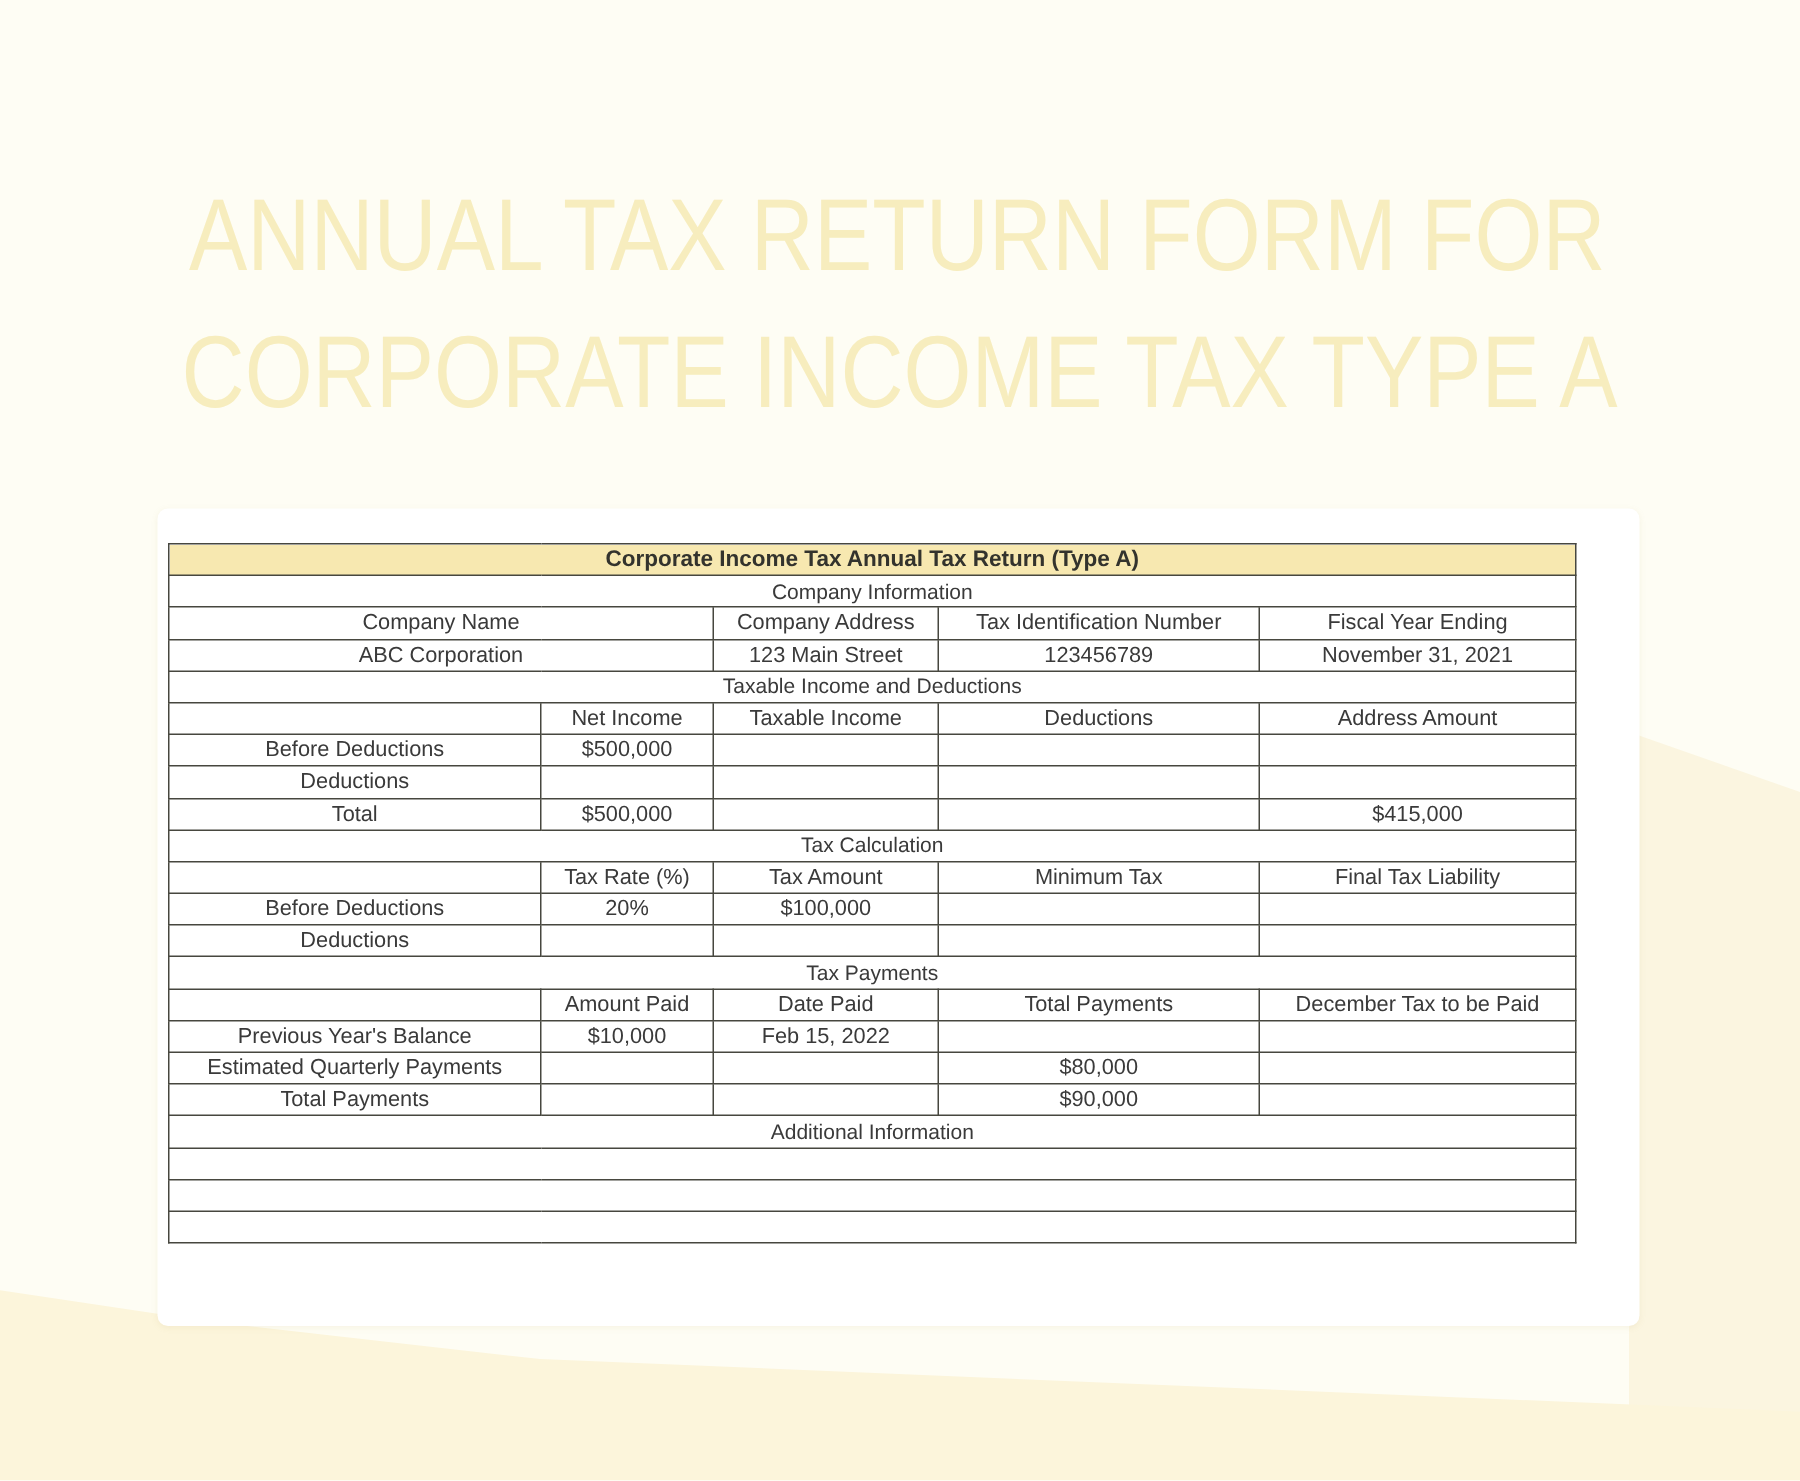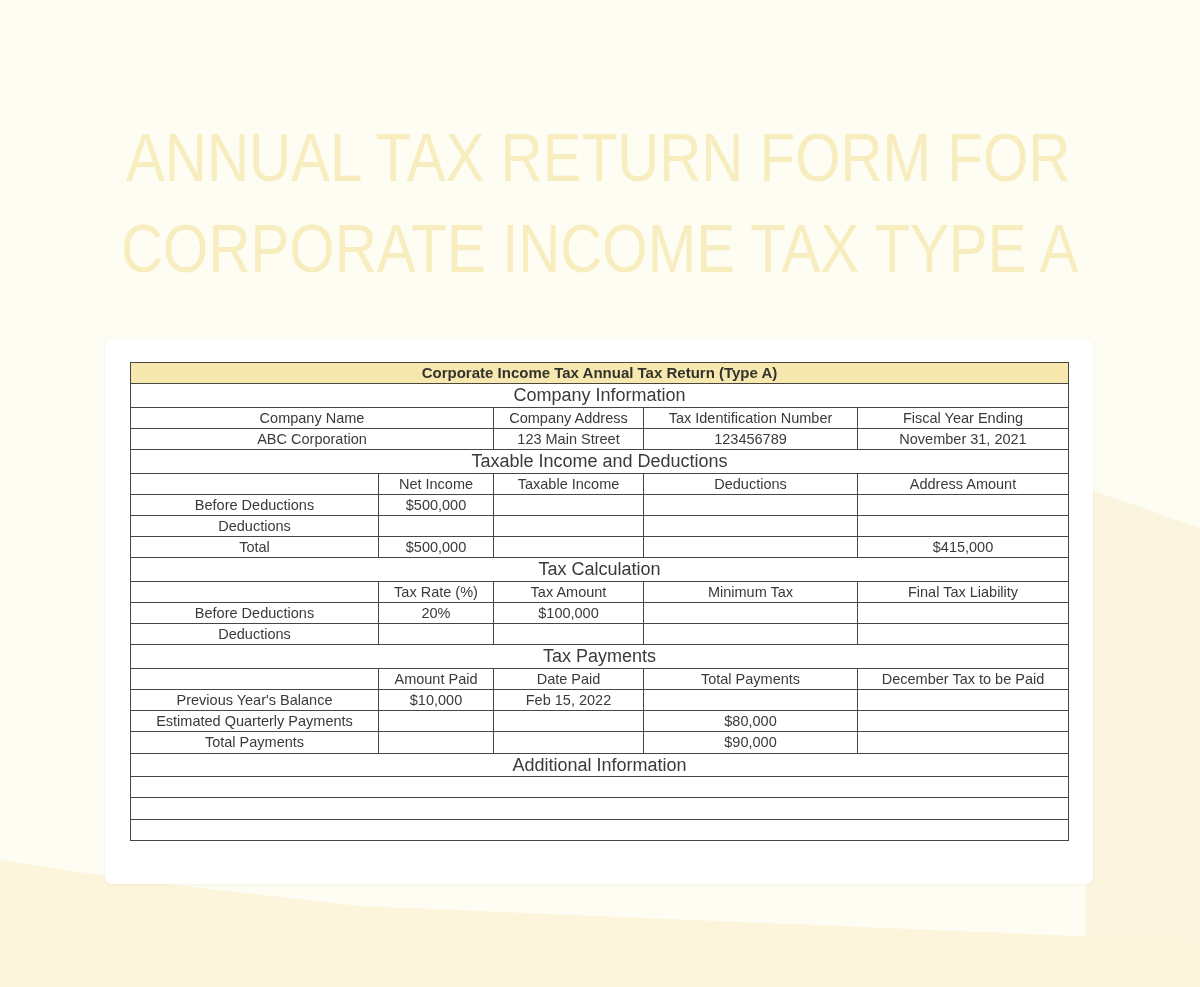--- a/index.html
+++ b/index.html
@@ -37,21 +37,21 @@
   .card {
     position: absolute;
     left: 105px; top: 339px;
     width: 988px; height: 545px;
     background: #FFFFFF;
     border-radius: 7px;
     box-shadow: 0 1px 4px rgba(180,160,90,0.10);
   }
   table.tax-table {
     position: absolute;
-    left: 25px; top: 23px;
+    left: 7px; top: 23px;
     width: 938px;
     border-collapse: collapse;
     table-layout: fixed;
     padding-left: 29px;
   }
   .tax-table td {
     border: 1.5px solid #47473F;
     height: 20.2px;
     padding: 0 3px;
     font-size: 14.5px;
@@ -61,21 +61,21 @@
     vertical-align: middle;
     white-space: nowrap;
     overflow: hidden;
   }
   .tax-table tr.title td {
     background: #F7E8B0;
     font-weight: 700;
     font-size: 15px;
     color: #33332D;
   }
-  .tax-table tr.section td { font-size: 18px; margin-top: 41px; }
+  .tax-table tr.section td { font-size: 14px; margin-top: 41px; }
 </style>
 </head>
 <body>
 
 <div class="bg-shape shape-right"></div>
 <div class="bg-shape shape-bottom"></div>
 
 <h1 class="heading line1">ANNUAL TAX RETURN FORM FOR</h1>
 <h1 class="heading line2">CORPORATE INCOME TAX TYPE A</h1>
 

